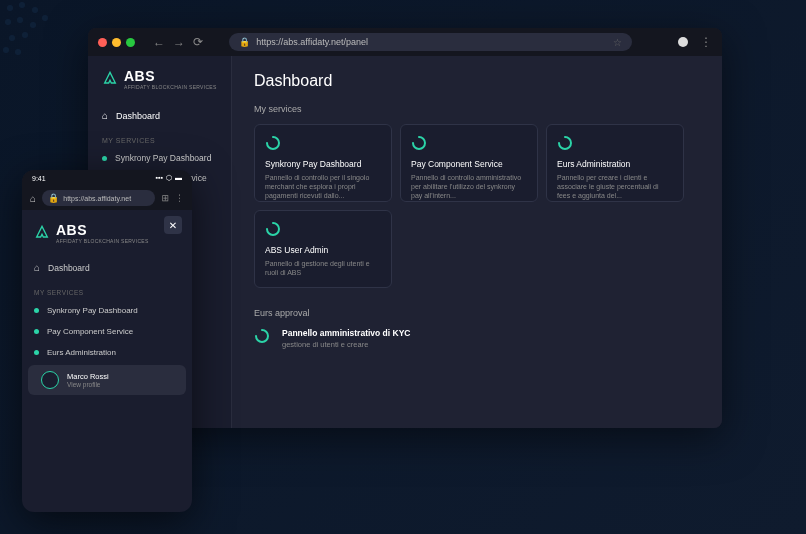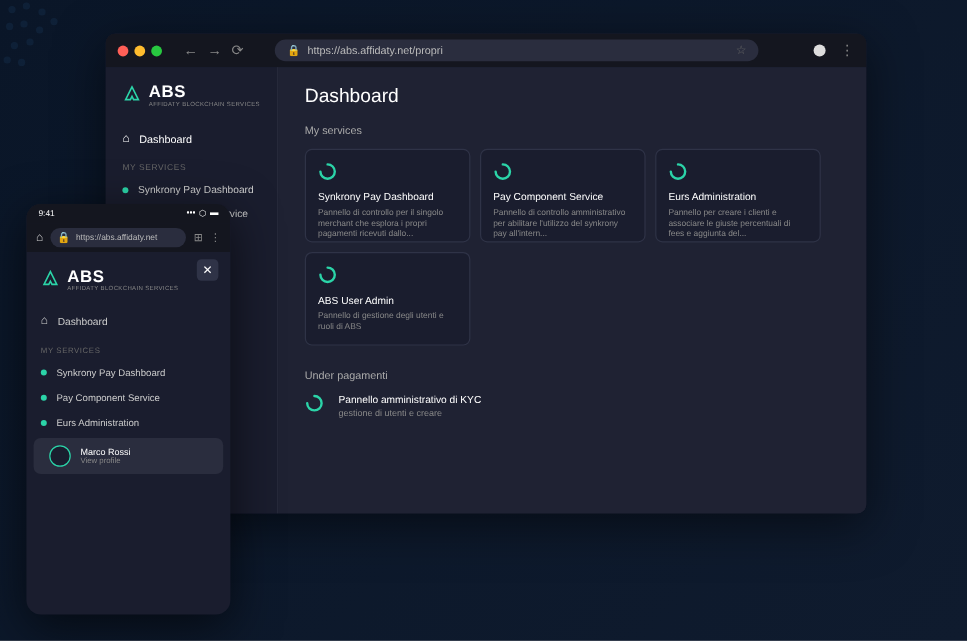--- a/index.html
+++ b/index.html
@@ -53,21 +53,21 @@
     .card-icon { width: 16px; height: 16px; margin-bottom: 8px; }
     .card-icon svg { width: 100%; height: 100%; }
     .card-title { font-size: 8.5px; color: #fff; margin-bottom: 4px; }
     .card-desc { font-size: 7px; color: #888; line-height: 1.3; overflow: hidden; }
     
     .approval-list { display: flex; flex-direction: column; gap: 10px; }
     .approval-item { display: flex; align-items: flex-start; gap: 12px; cursor: pointer; }
     .approval-icon { width: 16px; height: 16px; flex-shrink: 0; }
     .approval-icon svg { width: 100%; height: 100%; }
     .approval-text { display: flex; flex-direction: column; }
-    .approval-title { font-size: 8.5px; color: #fff; }
+    .approval-title { font-size: 8.5px; color: #fff; font-weight: bold; }
     .approval-desc { font-size: 7.5px; color: #888; margin-top: 2px; }
     
     
     .mobile-window { position: absolute; top: 170px; left: 22px; width: 170px; height: 342px; background: #1a1d2e; border-radius: 12px; overflow: hidden; box-shadow: 0 10px 40px rgba(0,0,0,0.6); }
     
     .m-status { height: 16px; background: #14161f; display: flex; justify-content: space-between; align-items: center; padding: 0 10px; font-size: 7px; color: #fff; }
     .m-status-icons { display: flex; gap: 3px; font-size: 7px; }
     
     .m-chrome { height: 24px; background: #14161f; display: flex; align-items: center; padding: 0 8px; gap: 6px; }
     .m-home { color: #ccc; font-size: 10px; }
@@ -119,21 +119,21 @@
       <div class="tl tl-y"></div>
       <div class="tl tl-g"></div>
     </div>
     <div class="d-nav">
       <span class="nav-btn">←</span>
       <span class="nav-btn">→</span>
       <span class="nav-btn">⟳</span>
     </div>
     <div class="d-url">
       <span class="lock-icon">🔒</span>
-      <span>https://abs.affidaty.net/propri</span>
+      <span>https://abs.affidaty.net/panel</span>
       <span class="star-icon">☆</span>
     </div>
     <div class="d-profile"></div>
     <span class="d-menu">⋮</span>
   </div>
 
   <div class="d-body">
     <div class="d-sidebar">
       <div class="logo">
         <div class="logo-mark">
@@ -188,21 +188,21 @@
           <div class="card-desc">Pannello per creare i clienti e associare le giuste percentuali di fees e aggiunta del...</div>
         </div>
         <div class="card">
           <div class="card-icon"><svg viewBox="0 0 24 24">
                 <path d="M12 3 A9 9 0 1 1 3 12" fill="none" stroke="#2bd4a8" stroke-width="3" stroke-linecap="round"></path>
               </svg></div>
           <div class="card-title">ABS User Admin</div>
           <div class="card-desc">Pannello di gestione degli utenti e ruoli di ABS</div>
         </div>
       </div>
-      <div class="section-title">Under pagamenti</div>
+      <div class="section-title">Eurs approval</div>
       <div class="approval-list">
         <div class="approval-item">
           <div class="approval-icon"><svg viewBox="0 0 24 24">
                 <path d="M12 3 A9 9 0 1 1 3 12" fill="none" stroke="#2bd4a8" stroke-width="3" stroke-linecap="round"></path>
               </svg></div>
           <div class="approval-text">
             <span class="approval-title">Pannello amministrativo di KYC</span>
             <span class="approval-desc">gestione di utenti e creare</span>
           </div>
         </div>

